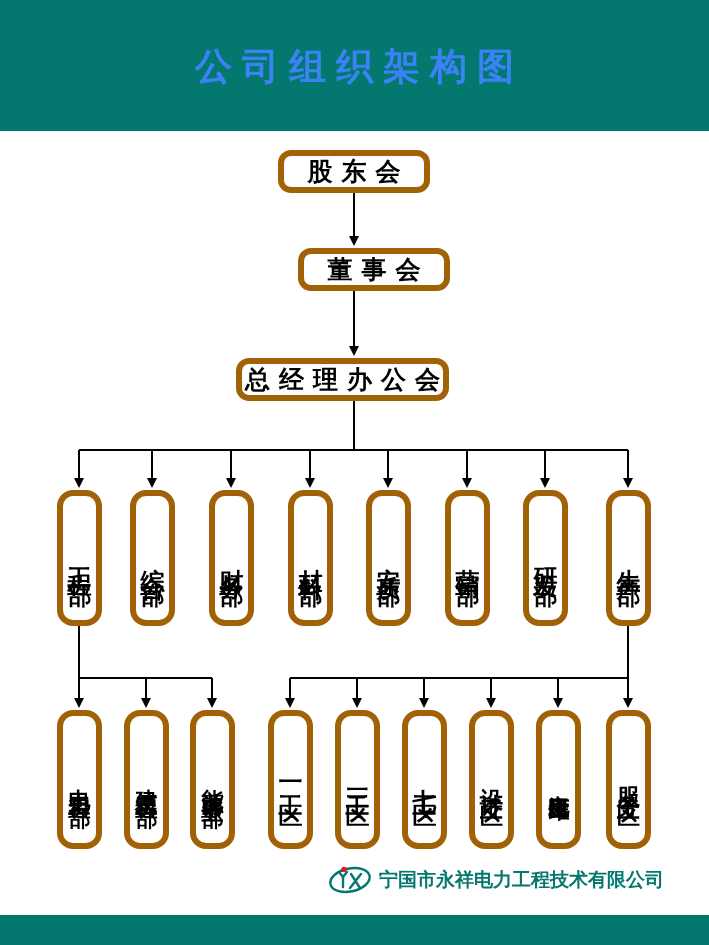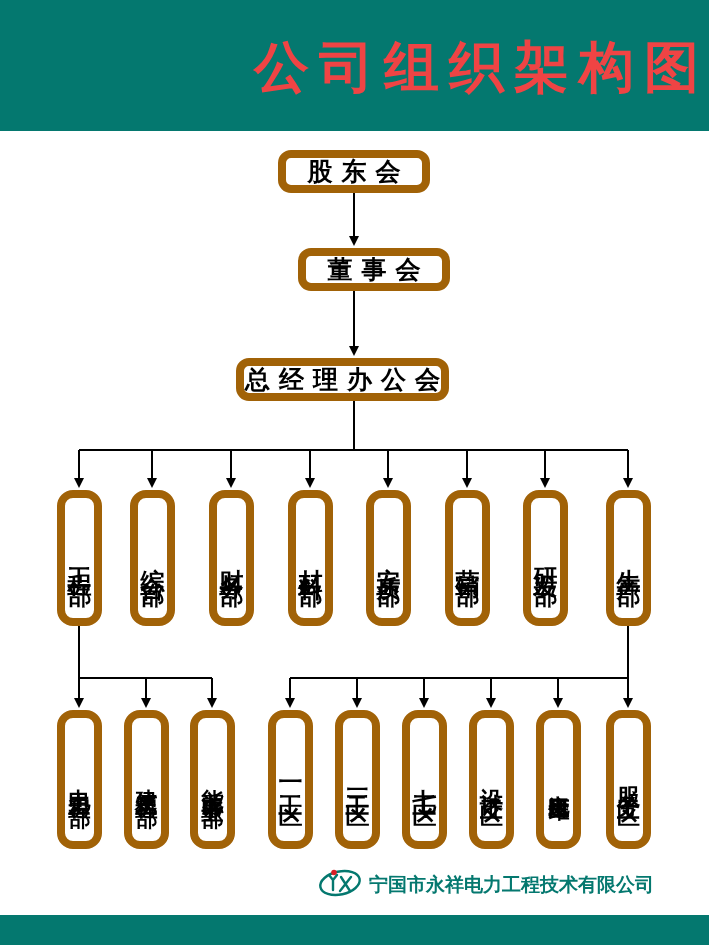--- a/index.html
+++ b/index.html
@@ -26,46 +26,46 @@
     top: 0;
     width: 709px;
     height: 131px;
     background: #04786f;
   }
   .header-title {
     position: absolute;
     left: 0;
     top: 38px;
     width: 709px;
-    text-align: right;
-    color: #ef4444;
-    font-size: 55px;
+    text-align: center;
+    color: #3b82f6;
+    font-size: 37px;
     font-weight: bold;
     letter-spacing: 10px;
     text-indent: 10px;
     line-height: 58px;
     font-family: "DejaVu Sans", "Liberation Sans", sans-serif;
     white-space: nowrap;
   }
   
   .footer-band {
     position: absolute;
     left: 0;
     top: 915px;
     width: 709px;
     height: 30px;
     background: #04786f;
   }
   .footer-brand {
     position: absolute;
-    left: 318px;
+    left: 328px;
     top: 862px;
     height: 36px;
     display: flex;
-    align-items: flex-end;
+    align-items: center;
     gap: 7px;
   }
   .brand-logo {
     width: 44px;
     height: 30px;
     display: block;
   }
   .brand-name {
     color: #04786f;
     font-size: 19px;
@@ -79,21 +79,21 @@
     position: absolute;
     left: 0;
     top: 0;
     width: 709px;
     height: 945px;
     pointer-events: none;
   }
   .node {
     position: absolute;
     box-sizing: border-box;
-    border: 8px solid #a16207;
+    border: 6px solid #a16207;
     background: #ffffff;
     display: flex;
     align-items: center;
     justify-content: center;
     color: #000000;
     font-family: "DejaVu Sans", "Liberation Sans", sans-serif;
   }
   .node.horiz {
     border-radius: 13px;
     font-size: 25px;

